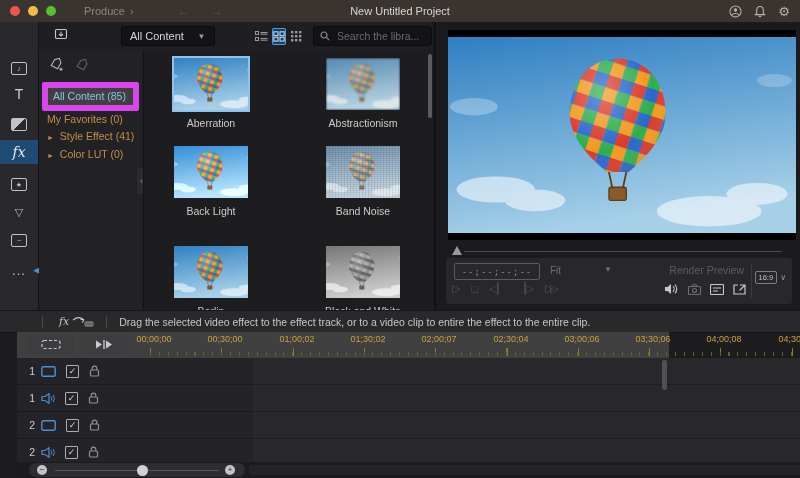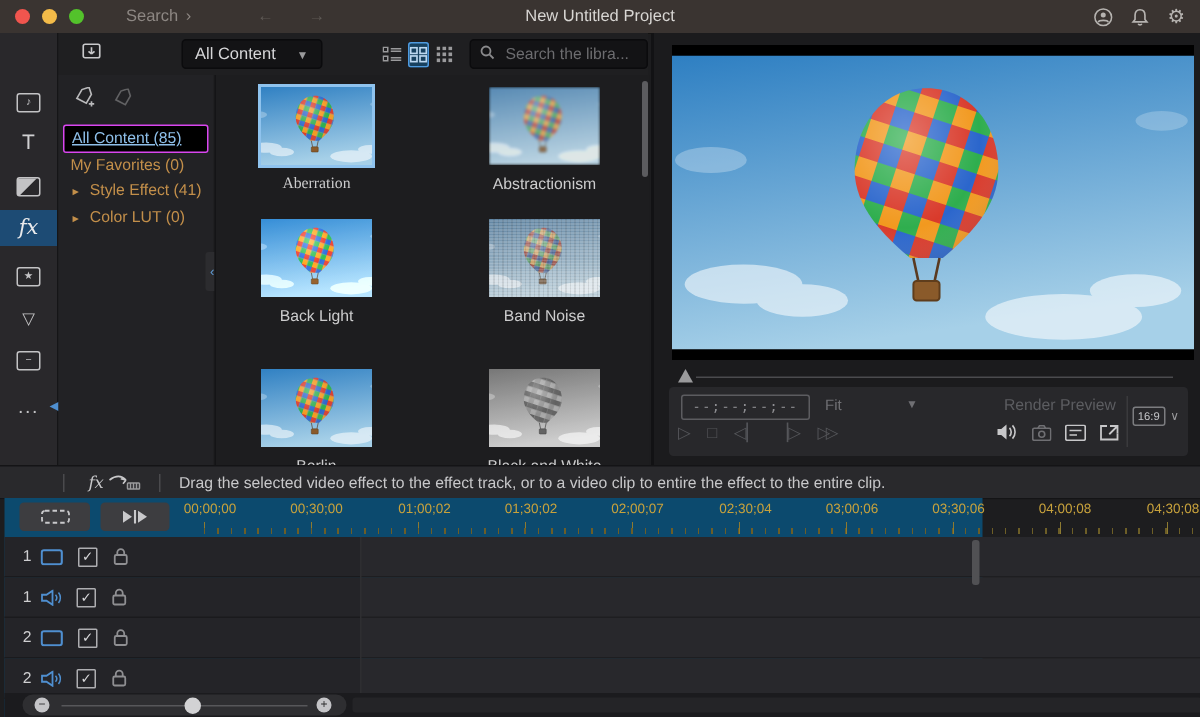--- a/index.html
+++ b/index.html
@@ -37,21 +37,21 @@
   .searchbox{width:112px;height:18px;background:#131315;border:1px solid #0b0b0d;border-radius:3px;margin-left:10px;
              display:flex;align-items:center;padding:0 6px;gap:5px;}
   .searchbox input{background:transparent;border:none;outline:none;color:#8a8a8c;font-size:10.5px;width:86px;
                    font-family:"Liberation Sans",sans-serif;}
   .searchbox input::placeholder{color:#6c6c6f;}
 
   .cat-panel{position:absolute;left:0;top:28px;width:103px;height:260px;background:#222225;}
   .tagrow{display:flex;gap:10px;padding:8px 0 6px 10px;align-items:center;}
   .cat-item{font-size:10.5px;color:#c38f4a;padding:2px 4px 2px 8px;white-space:nowrap;line-height:13px;}
   .cat-item .tri{font-size:7px;margin-right:3px;color:#c38f4a;}
-  .cat-item.sel{color:#8fc0ea;background:#000000;border:1px solid #d946ef;border-radius:2px;margin:0 3px 0 3px;padding-left:5px;text-decoration:underline;}
+  .cat-item.sel{color:#8fc0ea;background:#404040;border:6px solid #d946ef;border-radius:2px;margin:0 3px 0 3px;padding-left:5px;}
   .cat-collapse{position:absolute;left:98px;top:118px;width:9px;height:26px;background:#2c2c2f;border-radius:2px;
                 display:flex;align-items:center;justify-content:center;color:#5f9bd6;font-size:9px;}
 
   .grid{position:absolute;left:104px;top:28px;width:289px;height:260px;background:#1d1d1f;border-left:1px solid #141416;overflow:hidden;}
   .cell{position:absolute;width:118px;text-align:center;}
   .thumbwrap{position:relative;width:74px;height:52px;margin:0 auto;overflow:hidden;background:#000;}
   .cell.sel .thumbwrap{box-shadow:0 0 0 2px #8fc3ee;}
   .scene{width:100%;height:100%;display:block;}
   .v-hazy{filter:blur(1px) saturate(.7) brightness(1.12) contrast(.8);}
   .v-back{filter:brightness(1.1);}
@@ -84,21 +84,21 @@
   .ar-chev{font-size:8px;color:#9a9a9d;}
 
   
   .hintbar{position:absolute;left:0;top:310px;width:800px;height:21px;background:#29292c;
            border-top:1px solid #141416;border-bottom:1px solid #141416;display:flex;align-items:center;}
   .hb-div{width:1px;height:12px;background:#4a4a4d;}
   .hb-fx{font-family:"DejaVu Serif",serif;font-style:italic;font-size:11px;color:#c9c9cb;}
   .hint-text{font-size:10.5px;color:#c7c7c9;}
 
   
-  .timeline{position:absolute;left:3px;top:332px;width:652px;height:146px;background:#0c4a6e;}
+  .timeline{position:absolute;left:17px;top:332px;width:652px;height:146px;background:#404040;}
   .tl-btn{position:absolute;top:3px;height:19px;background:#3d3d40;border-radius:3px;display:flex;align-items:center;justify-content:center;color:#c9c9cb;}
   .ruler-label{position:absolute;top:2px;transform:translateX(-50%);font-size:9px;color:#c8a23c;white-space:nowrap;}
   .ticks-minor{position:absolute;left:133px;width:662px;top:20px;height:4px;
     background-image:repeating-linear-gradient(90deg,#6d5e27 0 1px,transparent 1px 8.9px);}
   .ticks-major{position:absolute;left:133px;width:662px;top:16px;height:8px;
     background-image:repeating-linear-gradient(90deg,#8d7a31 0 1px,transparent 1px 71.3px);}
   .track{position:absolute;left:0;width:800px;height:26px;background:#242428;border-bottom:1px solid #1a1a1d;}
   .track-inner{position:absolute;left:0;top:0;height:100%;display:flex;align-items:center;}
   .trk-num{width:10px;text-align:right;margin-left:8px;font-size:10.5px;color:#cfcfd1;}
   .trk-icon{margin-left:6px;display:flex;align-items:center;}
@@ -157,21 +157,21 @@
         </g>
       </g>
     </defs>
   </svg>
 
   <div class="titlebar">
     <span class="tl red"></span>
     <span class="tl yel"></span>
     <span class="tl grn"></span>
     <span class="menu-produce">
-      <span>Search</span>
+      <span>Produce</span>
       <span>›</span>
     </span>
     <span class="nav-arrows">
       <span>←</span>
       <span>→</span>
     </span>
     <span class="win-title">New Untitled Project</span>
     <span class="tb-icons">
       <span>
         <svg width="13" height="13" viewBox="0 0 14 14">
@@ -299,21 +299,21 @@
         <span>Style Effect (41)</span>
       </div>
       <div class="cat-item">
         <span class="tri">►</span>
         <span>Color LUT (0)</span>
       </div>
       <div class="cat-collapse">‹</div>
     </div>
 
     <div class="grid">
-      <div class="cell sel" style="left:8px;top:8px;font-family:Liberation Serif, serif;">
+      <div class="cell sel" style="left:8px;top:8px;">
         <div class="thumbwrap">
             <svg class="scene" viewBox="0 0 160 90" preserveAspectRatio="xMidYMid slice">
               <use href="#balloonScene"></use>
             </svg>
           </div>
         <div class="thumb-label">Aberration</div>
       </div>
       <div class="cell" style="left:8px;top:96px;">
         <div class="thumbwrap">
             <svg class="scene v-back" viewBox="0 0 160 90" preserveAspectRatio="xMidYMid slice">

